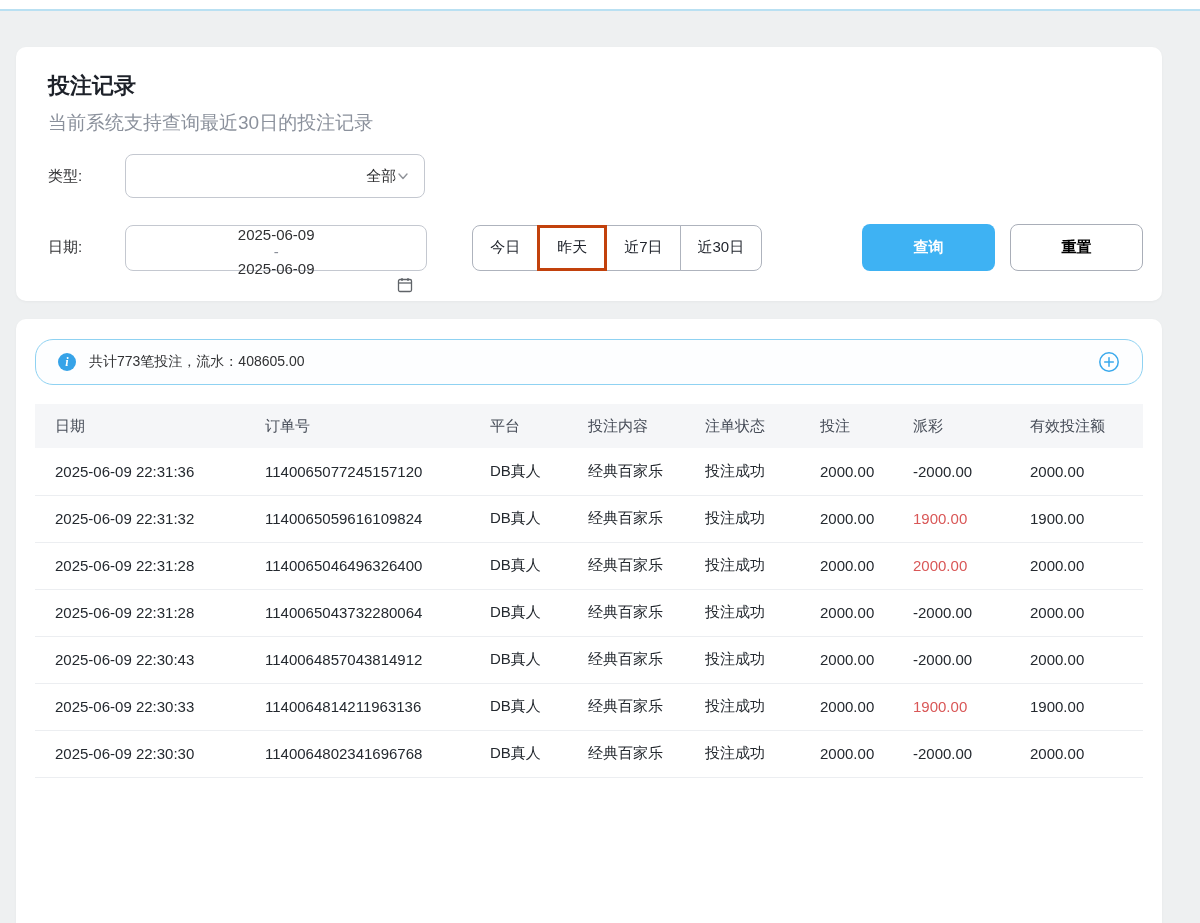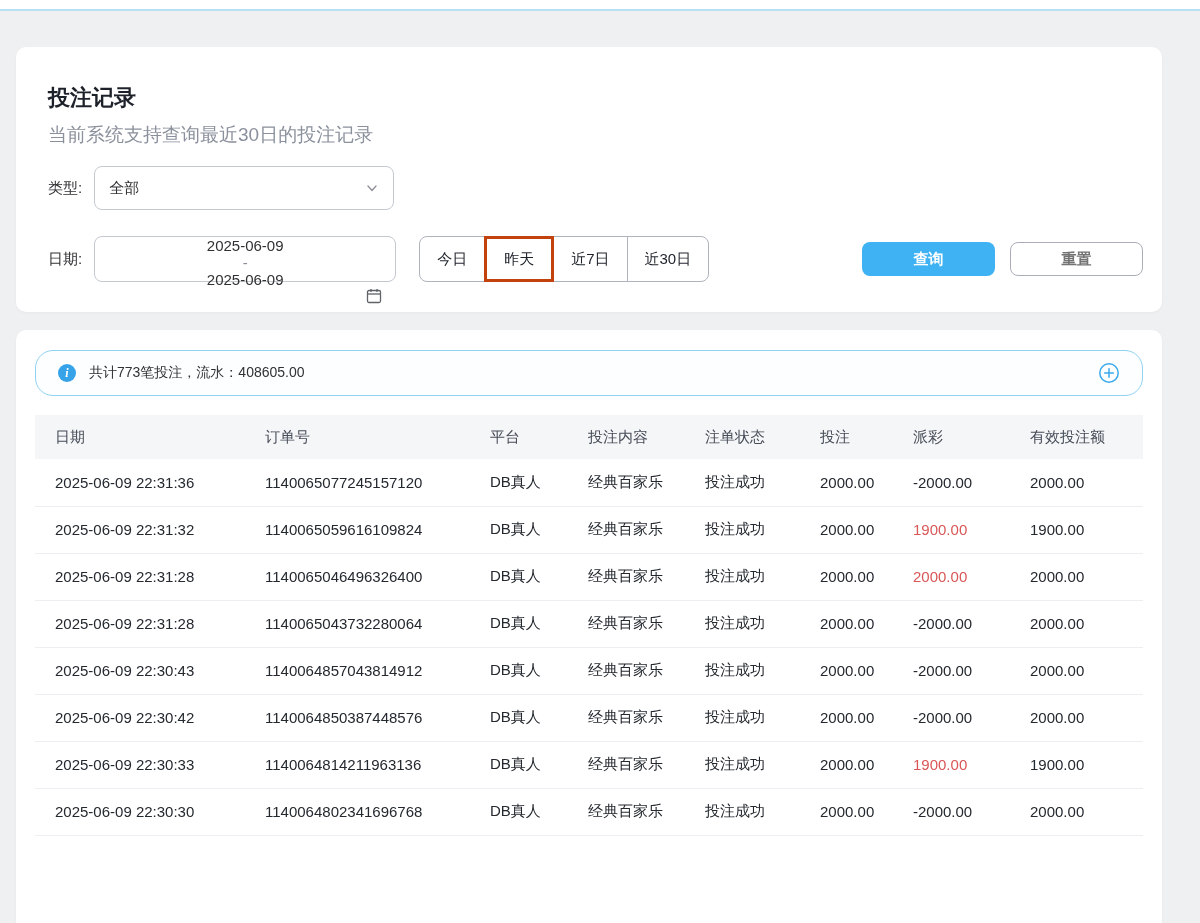--- a/index.html
+++ b/index.html
@@ -15,56 +15,56 @@
     width:1200px;height:923px;overflow:hidden;
     background:#eef0f1;
     font-family:"Liberation Sans","DejaVu Sans",sans-serif;
     color:var(--text-dark);
   }
   .topbar{height:11px;background:#ffffff;border-bottom:2px solid #b9e0f2;}
   .card{
     width:1146px;margin-left:16px;background:#ffffff;border-radius:10px;
     box-shadow:0 1px 3px rgba(0,0,0,0.04);
   }
-  .filter-card{margin-top:36px;padding:36px 19px 30px 32px;}
+  .filter-card{margin-top:36px;padding:24px 19px 30px 32px;}
   .page-title{font-size:22px;font-weight:bold;color:#1d2129;margin:0;}
   .page-subtitle{font-size:19px;color:var(--text-gray);margin-top:9px;}
-  .filter-row{display:flex;align-items:center;margin-top:18px;}
+  .filter-row{display:flex;align-items:center;margin-top:18px;gap:31px;}
   .filter-row.second{margin-top:26px;}
   .field-label{font-size:15px;color:#303133;margin-right:12px;white-space:nowrap;}
   .select-box{
     width:300px;height:44px;border:1px solid var(--border-gray);border-radius:8px;
-    display:flex;align-items:center;justify-content:space-between;
+    display:flex;align-items:center;justify-content:flex-end;
     padding:0 14px;background:#fff;cursor:pointer;
   }
   .select-box .value{font-size:15px;color:#303133;}
   .chevron{display:flex;align-items:center;color:#909399;}
   .date-box{
     width:302px;height:46px;border:1px solid var(--border-gray);border-radius:8px;
     display:flex;align-items:center;padding:0 13px;background:#fff;font-size:15px;color:#303133;flex-direction:column;
   }
   .date-box .date-val{white-space:nowrap;}
   .date-box .sep{color:#8a8f99;margin:0 14px;}
   .date-box .cal{margin-left:auto;display:flex;align-items:center;color:#5f6368;}
-  .quick-group{display:flex;margin-left:23px;}
+  .quick-group{display:flex;margin-left:14px;}
   .quick-btn{
     height:46px;padding:0 17px;background:#fff;border:1px solid #aeb3bd;
     margin-left:-1px;font-size:15px;color:#1d2129;cursor:pointer;position:relative;
     font-family:inherit;
   }
   .quick-btn:first-child{border-top-left-radius:8px;border-bottom-left-radius:8px;margin-left:0;}
   .quick-btn:last-child{border-top-right-radius:8px;border-bottom-right-radius:8px;}
   .quick-btn.selected{border:3px solid #c2410c;z-index:2;}
   .action-btns{margin-left:auto;display:flex;gap:15px;}
   .btn{
-    width:133px;height:34px;border-radius:8px;font-size:15px;font-weight:bold;cursor:pointer;
+    width:133px;height:47px;border-radius:8px;font-size:15px;font-weight:bold;cursor:pointer;
     display:flex;align-items:center;justify-content:center;font-family:inherit;
   }
   .btn-primary{background:var(--accent);border:none;color:#fff;}
-  .btn-plain{background:#fff;border:1px solid #a9aeb8;color:#737373;text-align:right;}
+  .btn-plain{background:#fff;border:1px solid #a9aeb8;color:#000000;text-align:right;}
   .table-card{margin-top:18px;padding:20px 19px 10px 19px;height:640px;}
   .summary-bar{
     height:46px;border:1px solid #8fd2f2;border-radius:18px;background:#fdfeff;
     display:flex;align-items:center;padding:0 22px;
   }
   .info-icon{
     width:18px;height:18px;border-radius:50%;background:#36a3e8;color:#fff;
     font-size:12px;font-weight:bold;display:flex;align-items:center;justify-content:center;
     flex:0 0 auto;font-family:"Liberation Serif","DejaVu Serif",serif;font-style:italic;
   }
@@ -215,30 +215,20 @@
           <td>2025-06-09 22:30:43</td>
           <td>1140064857043814912</td>
           <td>DB真人</td>
           <td>经典百家乐</td>
           <td>投注成功</td>
           <td>2000.00</td>
           <td>-2000.00</td>
           <td>2000.00</td>
         </tr>
         <tr>
-          <td>2025-06-09 22:30:42</td>
-          <td>1140064850387448576</td>
-          <td>DB真人</td>
-          <td>经典百家乐</td>
-          <td>投注成功</td>
-          <td>2000.00</td>
-          <td>-2000.00</td>
-          <td>2000.00</td>
-        </tr>
-        <tr>
           <td>2025-06-09 22:30:33</td>
           <td>1140064814211963136</td>
           <td>DB真人</td>
           <td>经典百家乐</td>
           <td>投注成功</td>
           <td>2000.00</td>
           <td class="win">1900.00</td>
           <td>1900.00</td>
         </tr>
         <tr>

